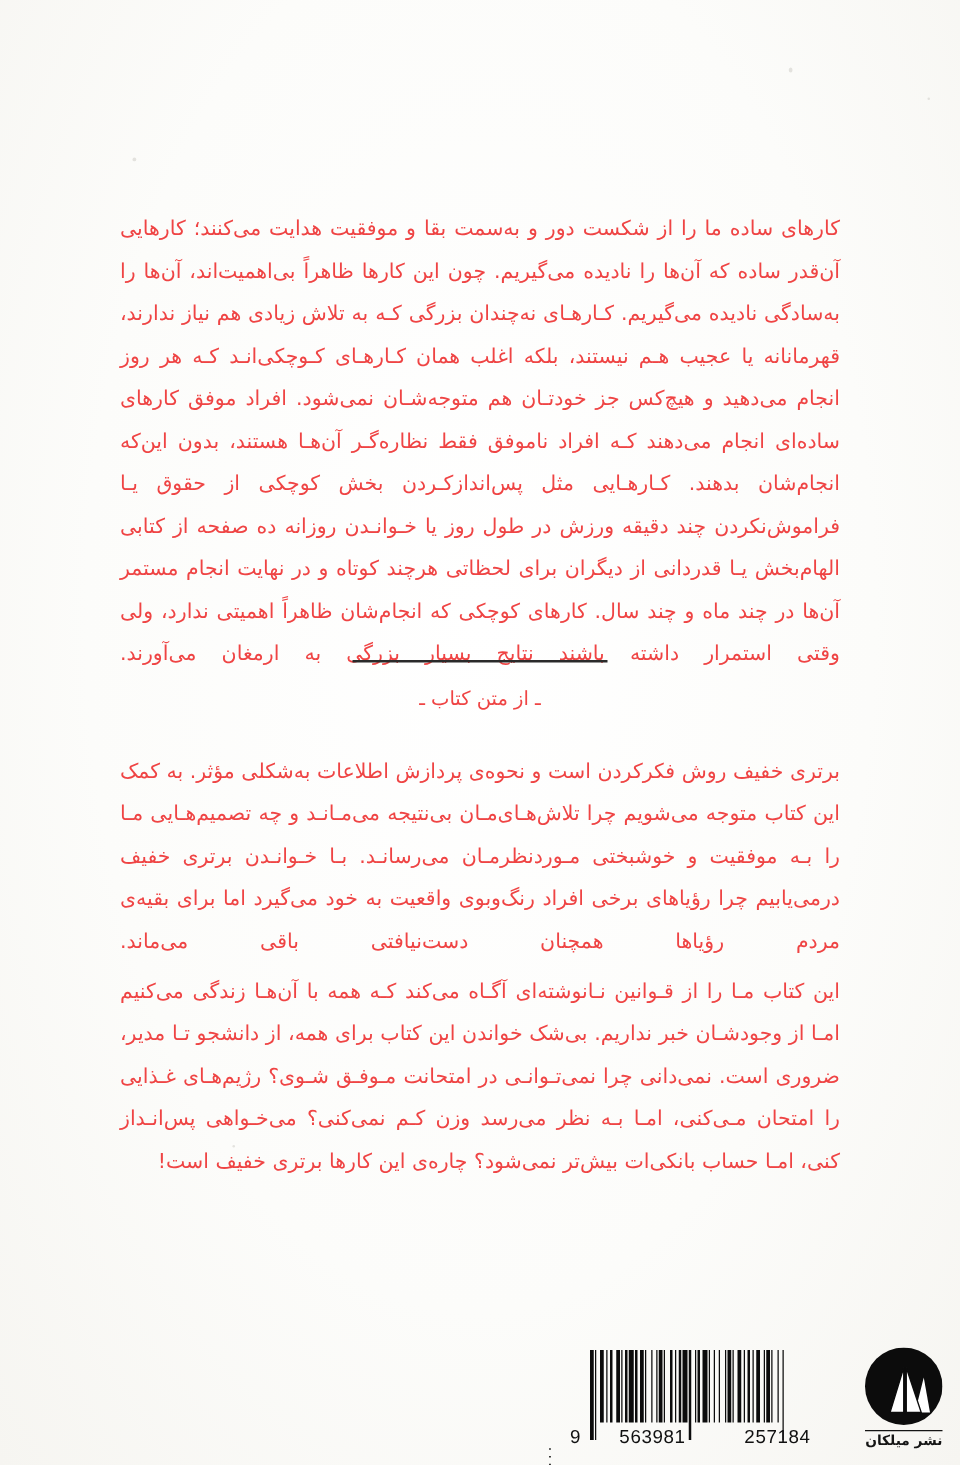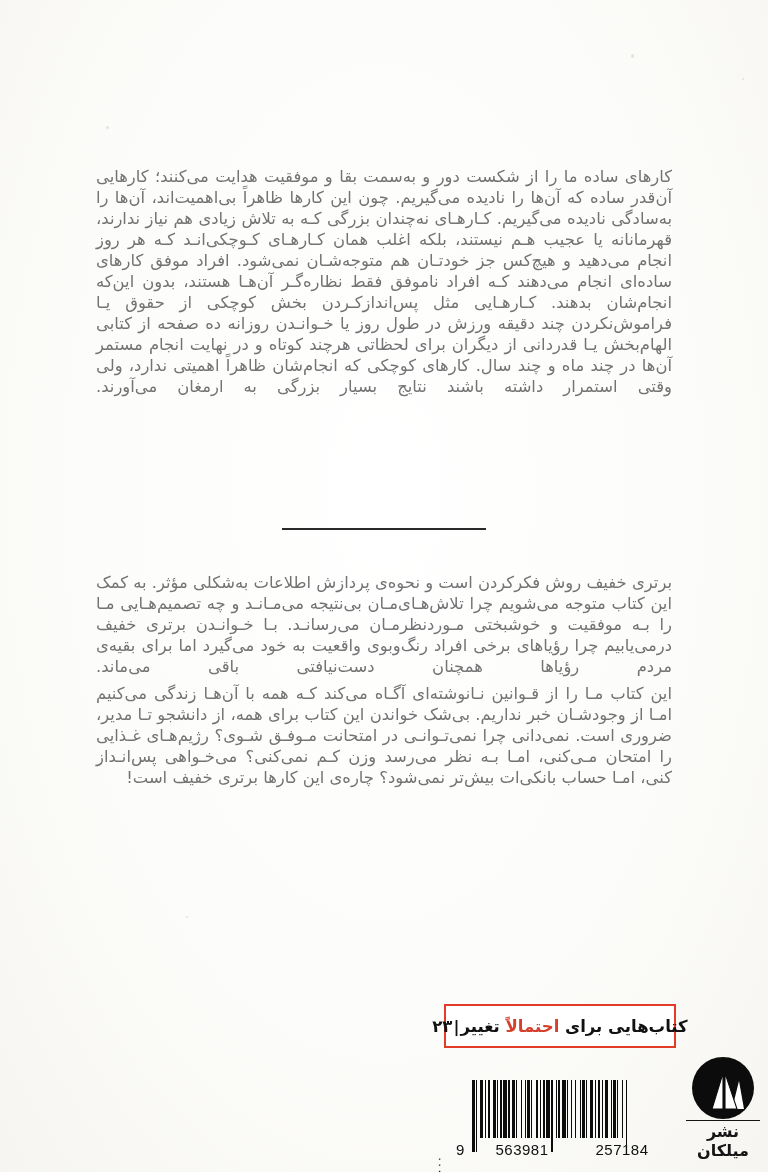--- a/index.html
+++ b/index.html
@@ -36,23 +36,23 @@
   }
 
   
   .text-block {
     position: absolute;
     right: 96px;
     left: 96px;
     direction: rtl;
     text-align: justify;
     text-align-last: justify;
-    color: #737373;
+    color: #ef4444;
     font-size: 16.4px;
-    line-height: 21px;
+    line-height: 34px;
     letter-spacing: 0;
   }
   .excerpt {
     top: 166px;
   }
   .excerpt p {
     margin: 0;
   }
   .attrib {
     margin-top: 0;
@@ -71,21 +71,21 @@
     display: flex;
     justify-content: center;
   }
   .divider {
     width: 204px;
     height: 2px;
     background: #2a2a2a;
   }
 
   .blurb {
-    top: 572px;
+    top: 600px;
   }
   .blurb p {
     margin: 0 0 6px 0;
   }
   .blurb p:last-child {
     margin-bottom: 0;
     text-align-last: right;
   }
   .blurb p.short-last {
     text-align-last: right;
@@ -206,21 +206,21 @@
     text-align: center;
     direction: rtl;
   }
   .pub-mark {
     width: 62px;
     height: 62px;
     margin: 0 auto 1px auto;
     position: relative;
   }
   .pub-name {
-    font-size: 16px;
+    font-size: 11px;
     font-weight: bold;
     color: #151515;
     border-top: 1px solid #151515;
     padding-top: 1px;
     display: inline-block;
     letter-spacing: -.2px;
   }
 </style>
 </head>
 <body>
@@ -229,40 +229,34 @@
 
 <div class="cover">
 
   <div class="scan-speck" style="left:106px;top:126px;width:3px;height:3px;"></div>
   <div class="scan-speck" style="left:631px;top:54px;width:3px;height:4px;"></div>
   <div class="scan-speck" style="left:742px;top:78px;width:2px;height:2px;"></div>
   <div class="scan-speck" style="left:186px;top:916px;width:2px;height:2px;"></div>
 
   <div class="text-block excerpt">
     <p>کارهای ساده ما را از شکست دور و به‌سمت بقا و موفقیت هدایت می‌کنند؛ کارهایی آن‌قدر ساده که آن‌ها را نادیده می‌گیریم. چون این کارها ظاهراً بی‌اهمیت‌اند، آن‌ها را به‌سادگی نادیده می‌گیریم. کـارهـای نه‌چندان بزرگی کـه به تلاش زیادی هم نیاز ندارند، قهرمانانه یا عجیب هـم نیستند، بلکه اغلب همان کـارهـای کـوچکی‌انـد کـه هر روز انجام می‌دهید و هیچ‌کس جز خودتـان هم متوجه‌شـان نمی‌شود. افراد موفق کارهای ساده‌ای انجام می‌دهند کـه افراد ناموفق فقط نظاره‌گـر آن‌هـا هستند، بدون این‌که انجام‌شان بدهند. کـارهـایی مثل پس‌اندازکـردن بخش کوچکی از حقوق یـا فراموش‌نکردن چند دقیقه ورزش در طول روز یا خـوانـدن روزانه ده صفحه از کتابی الهام‌بخش یـا قدردانی از دیگران برای لحظاتی هرچند کوتاه و در نهایت انجام مستمر آن‌ها در چند ماه و چند سال. کارهای کوچکی که انجام‌شان ظاهراً اهمیتی ندارد، ولی وقتی استمرار داشته باشند نتایج بسیار بزرگی به ارمغان می‌آورند.</p>
+    <div class="attrib">ـ از متن کتاب ـ</div>
   </div>
 
   <div class="divider-wrap">
     <div class="divider"></div>
   </div>
 
   <div class="text-block blurb">
     <p>برتری خفیف روش فکرکردن است و نحوه‌ی پردازش اطلاعات به‌شکلی مؤثر. به کمک این کتاب متوجه می‌شویم چرا تلاش‌هـای‌مـان بی‌نتیجه می‌مـانـد و چه تصمیم‌هـایی مـا را بـه موفقیت و خوشبختی مـوردنظرمـان می‌رسانـد. بـا خـوانـدن برتری خفیف درمی‌یابیم چرا رؤیاهای برخی افراد رنگ‌وبوی واقعیت به خود می‌گیرد اما برای بقیه‌ی مردم رؤیاها همچنان دست‌نیافتی باقی می‌ماند.</p>
     <p>این کتاب مـا را از قـوانین نـانوشته‌ای آگـاه می‌کند کـه همه با آن‌هـا زندگی می‌کنیم امـا از وجودشـان خبر نداریم. بی‌شک خواندن این کتاب برای همه، از دانشجو تـا مدیر، ضروری است. نمی‌دانی چرا نمی‌تـوانـی در امتحانت مـوفـق شـوی؟ رژیم‌هـای غـذایی را امتحان مـی‌کنی، امـا بـه نظر می‌رسد وزن کـم نمی‌کنی؟ می‌خـواهی پس‌انـداز کنی، امـا حساب بانکی‌ات بیش‌تر نمی‌شود؟ چاره‌ی این کارها برتری خفیف است!</p>
   </div>
 
   <div class="footer">
 
-    <div class="series-box">
-      <div class="series-text">
-        <span>کتاب‌هایی برای</span>
-        <span class="maybe">احتمالاً</span>
-        <span>تغییر</span><span class="sep">|</span><span class="num">۲۳</span>
-      </div>
-    </div>
 
     <div class="price">۸۵٬۰۰۰ تومان</div>
 
     <div class="barcode-area">
       <div class="bc-digit-lead">9</div>
       <div class="bars">
           <span class="guard" style="width: 2.5px;"></span>
           <span class="guard" style="width: 1.25px; background: transparent;"></span>
           <span class="guard" style="width: 1.25px;"></span>
           <span style="width: 2.5px; background: transparent;"></span>

